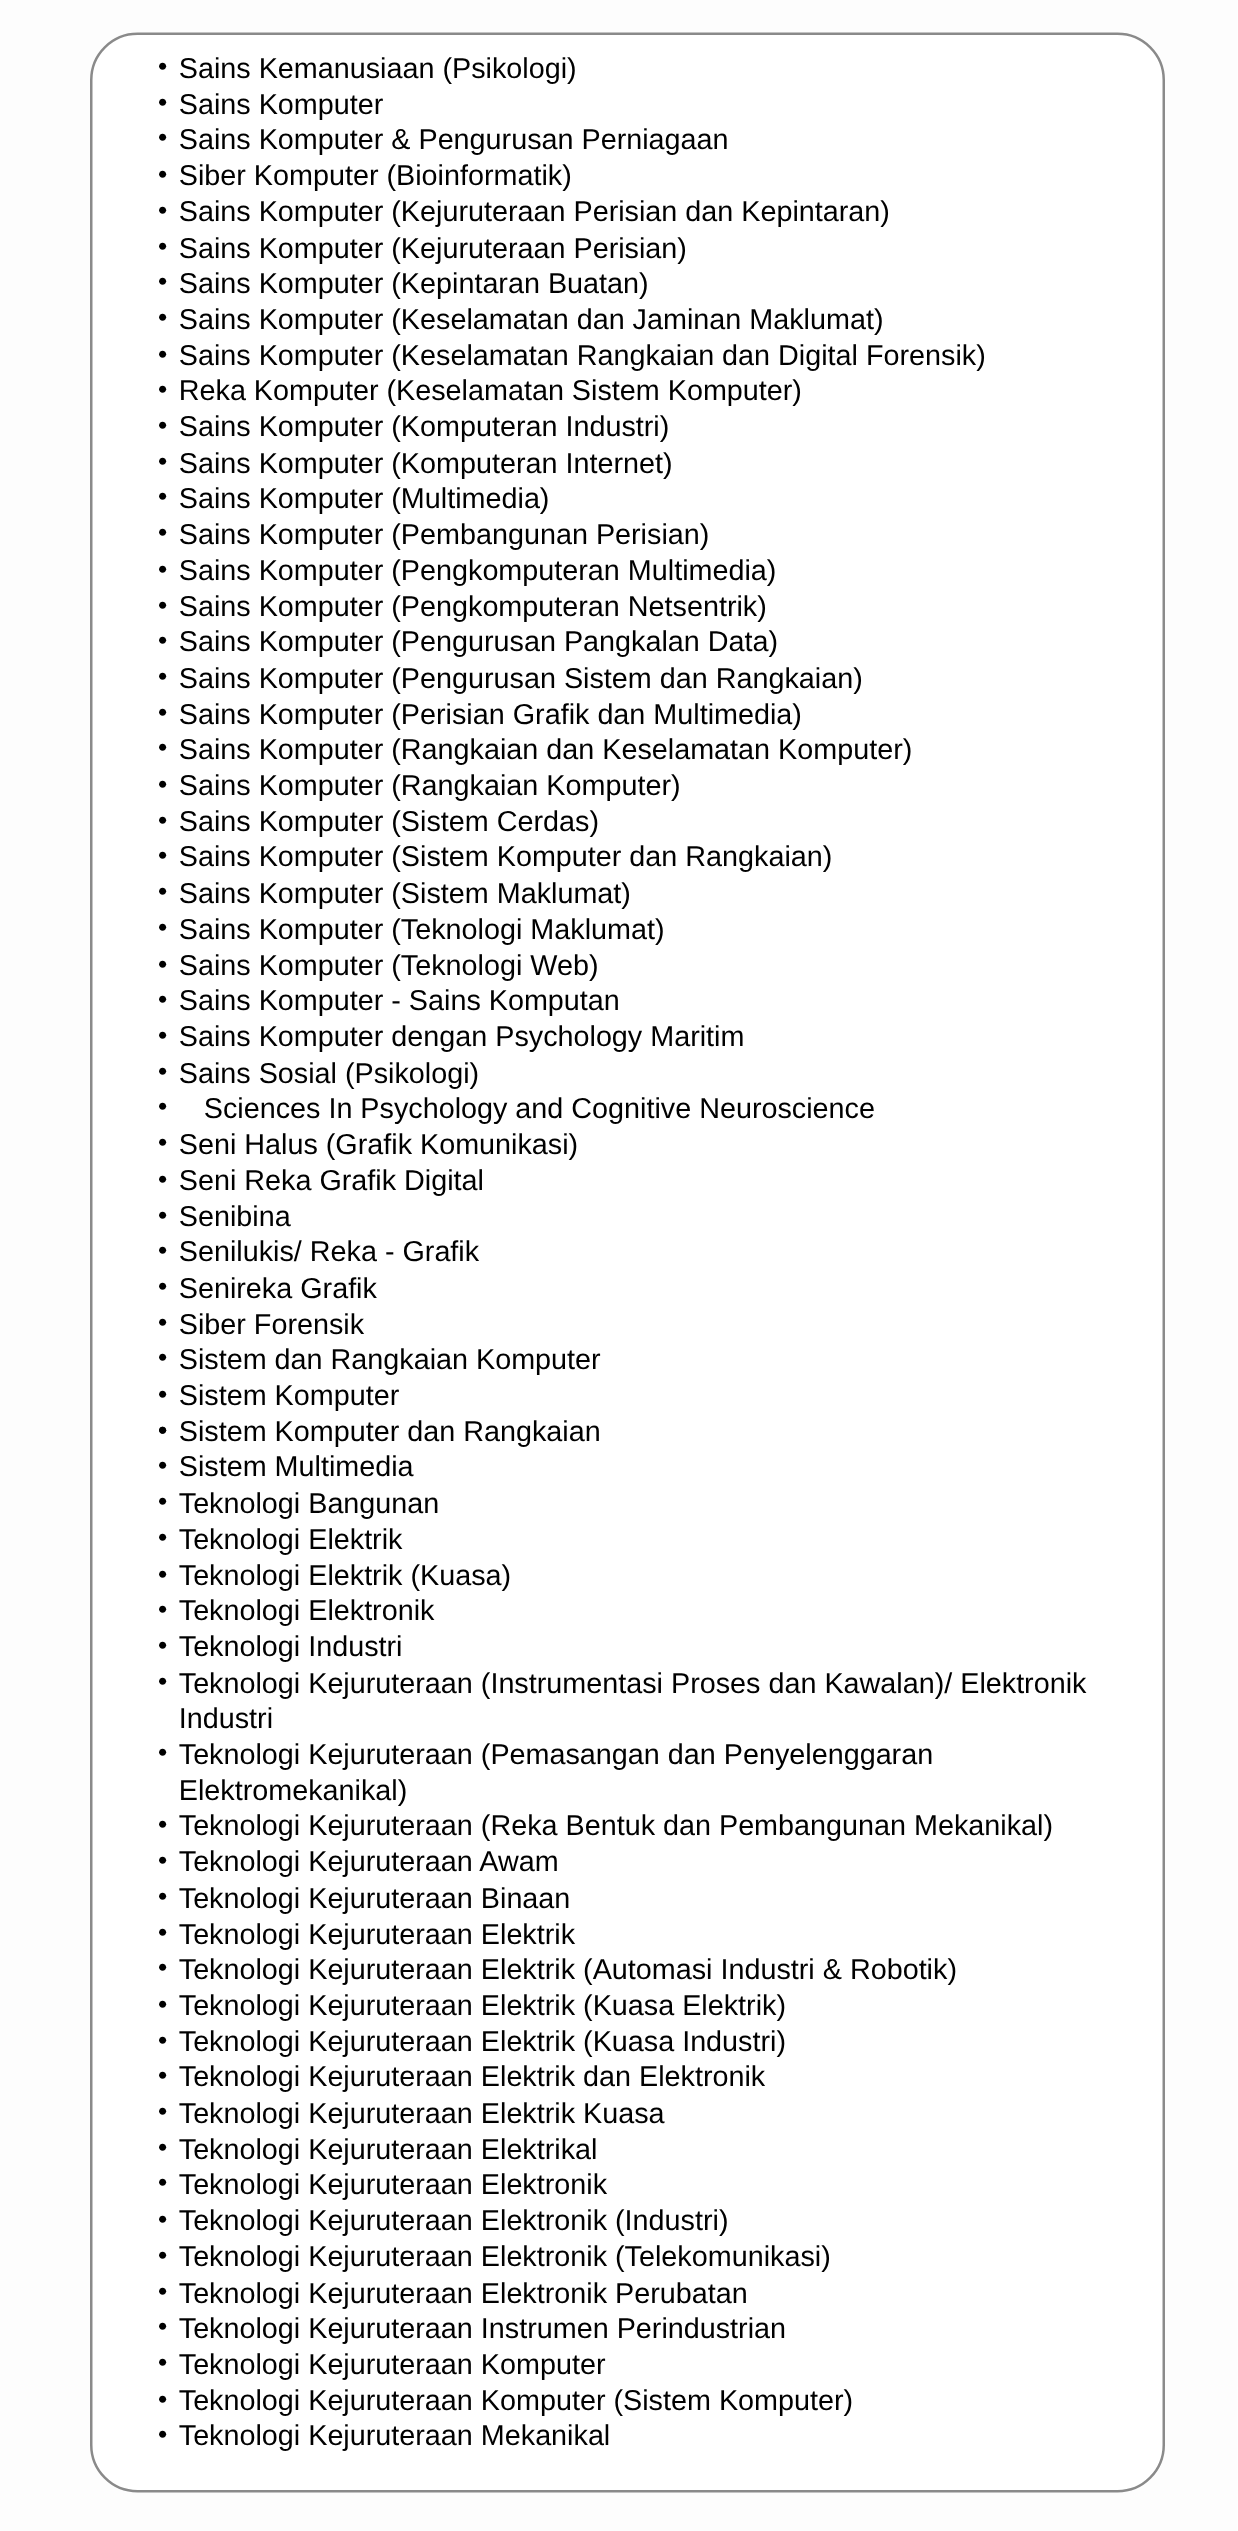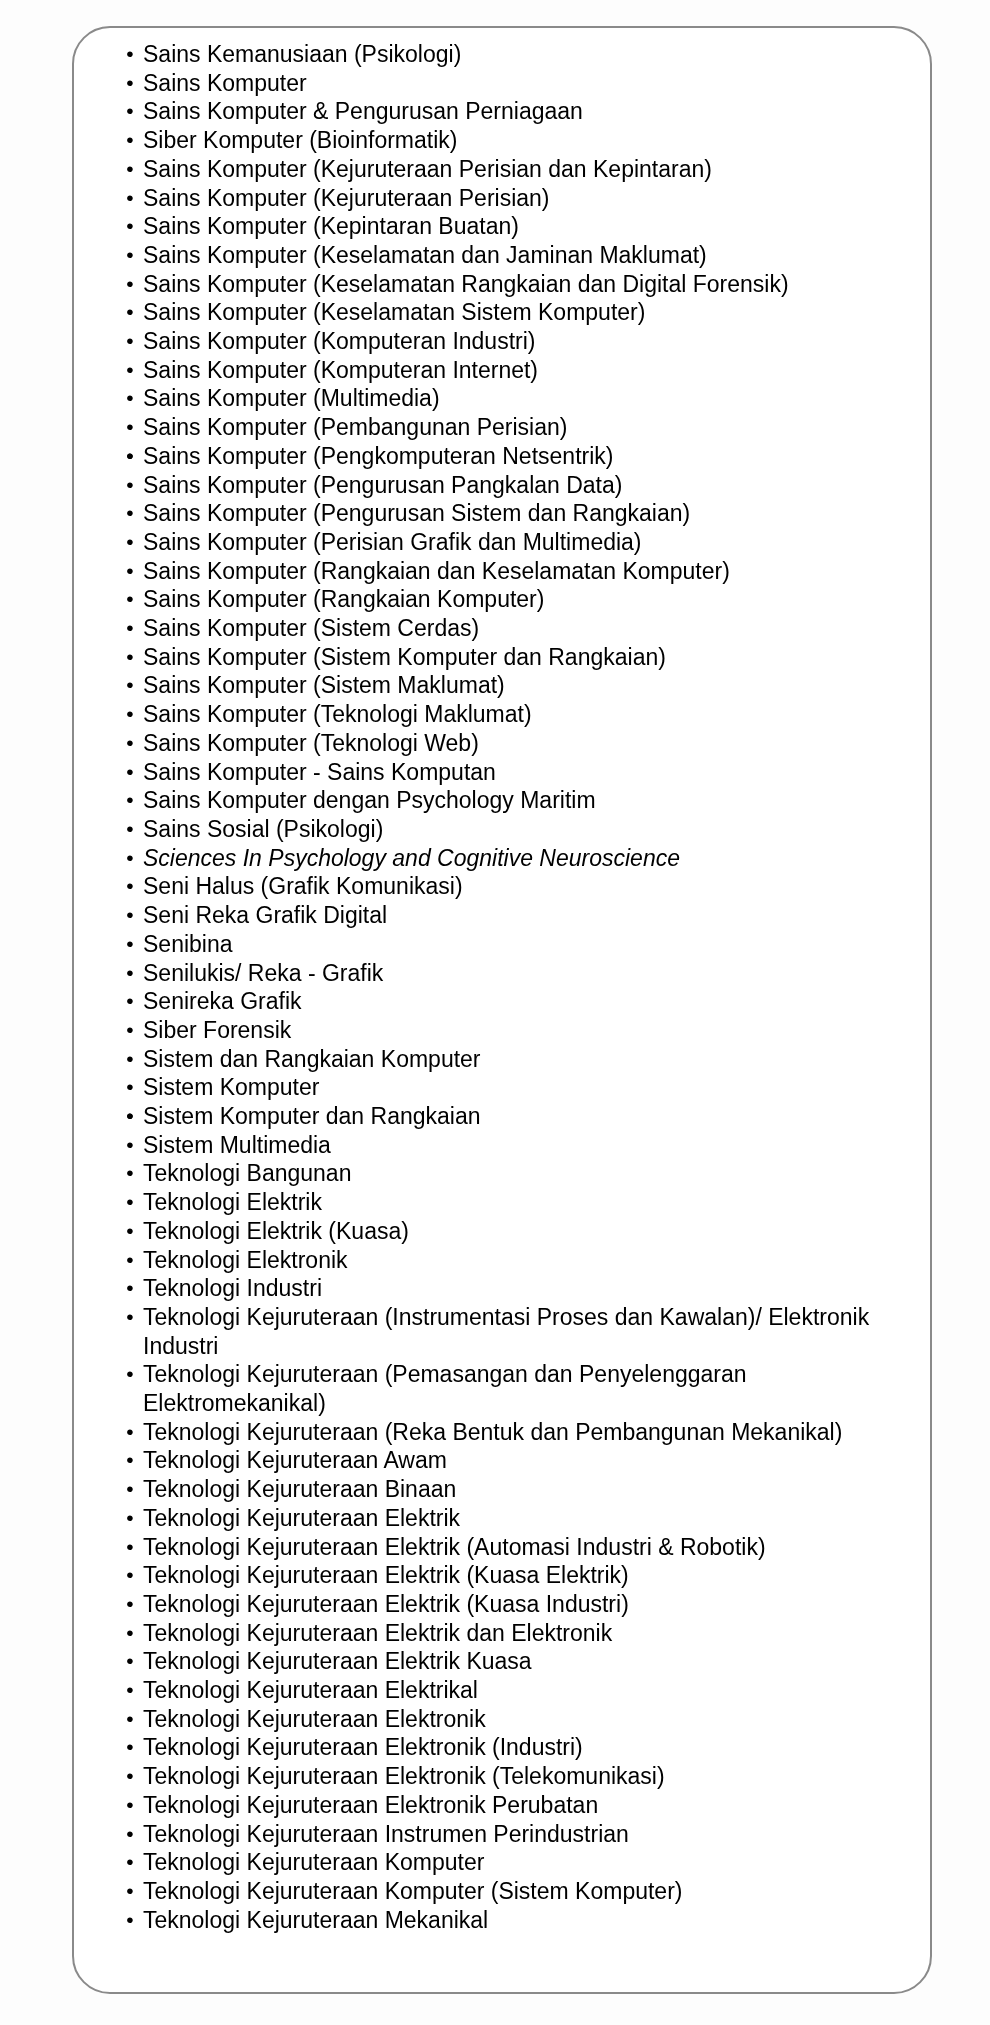--- a/index.html
+++ b/index.html
@@ -45,21 +45,21 @@
     position: absolute;
     left: 46px;
     top: 0;
     width: 20px;
     text-align: center;
     font-size: 21px;
     line-height: 28.7px;
     font-style: normal;
   }
   ul.program-list li .item-text.italic {
-    font-style: italic;
+    margin-left: 20px;
   }
 </style>
 </head>
 <body>
 
 <div class="page">
   <div class="panel" style="border-color: rgb(138, 138, 138);">
     <ul class="program-list">
   <li>
     <span class="bullet">•</span>
@@ -101,21 +101,21 @@
     <span class="item-text">Sains Komputer (Keselamatan dan Jaminan Maklumat)</span>
   </li>
 
   <li>
     <span class="bullet">•</span>
     <span class="item-text">Sains Komputer (Keselamatan Rangkaian dan Digital Forensik)</span>
   </li>
 
   <li>
     <span class="bullet">•</span>
-    <span class="item-text">Sains Komputer (Keselamatan Sistem Komputer)</span>
+    <span class="item-text">Reka Komputer (Keselamatan Sistem Komputer)</span>
   </li>
 
   <li>
     <span class="bullet">•</span>
     <span class="item-text">Sains Komputer (Komputeran Industri)</span>
   </li>
 
   <li>
     <span class="bullet">•</span>
     <span class="item-text">Sains Komputer (Komputeran Internet)</span>
@@ -126,20 +126,21 @@
     <span class="item-text">Sains Komputer (Multimedia)</span>
   </li>
 
   <li>
     <span class="bullet">•</span>
     <span class="item-text">Sains Komputer (Pembangunan Perisian)</span>
   </li>
 
   <li>
     <span class="bullet">•</span>
+    <span class="item-text">Sains Komputer (Pengkomputeran Multimedia)</span>
   </li>
 
   <li>
     <span class="bullet">•</span>
     <span class="item-text">Sains Komputer (Pengkomputeran Netsentrik)</span>
   </li>
 
   <li>
     <span class="bullet">•</span>
     <span class="item-text">Sains Komputer (Pengurusan Pangkalan Data)</span>

